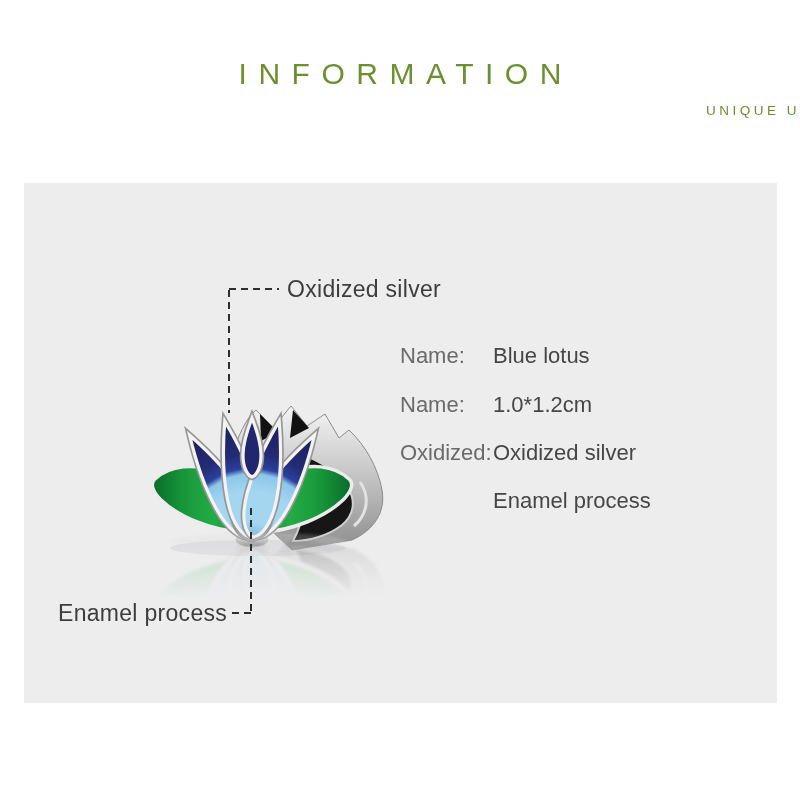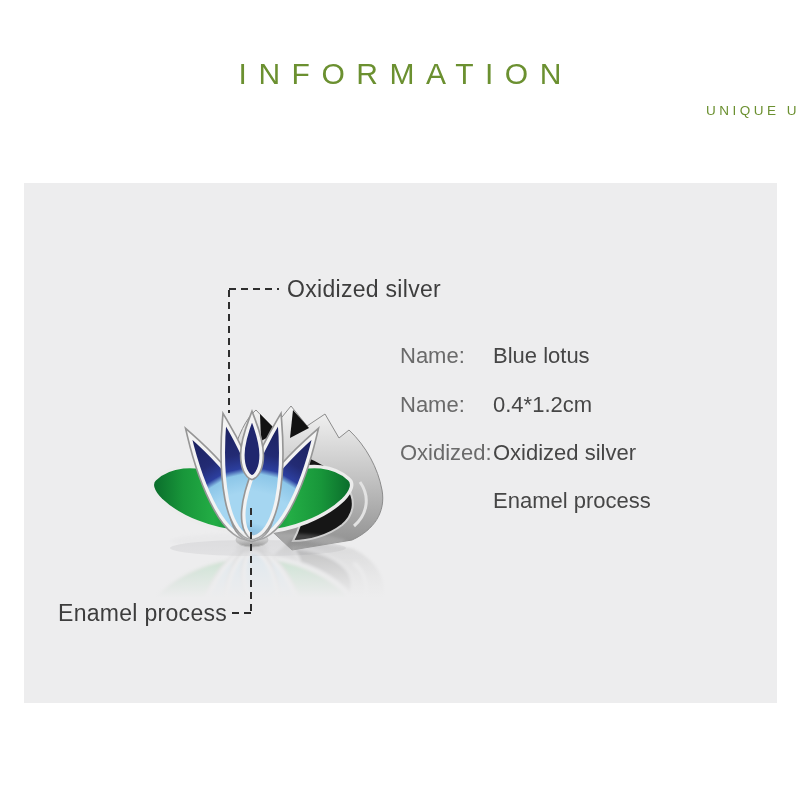--- a/index.html
+++ b/index.html
@@ -152,21 +152,21 @@
 <div class="callout" id="callout-top">Oxidized silver</div>
 <div class="callout" id="callout-bottom">Enamel process</div>
 
 <div class="specs">
   <div class="spec-row">
     <span class="spec-label">Name:</span>
     <span class="spec-value">Blue lotus</span>
   </div>
   <div class="spec-row">
     <span class="spec-label">Name:</span>
-    <span class="spec-value">0.4*1.2cm</span>
+    <span class="spec-value">1.0*1.2cm</span>
   </div>
   <div class="spec-row">
     <span class="spec-label">Oxidized:</span>
     <span class="spec-value">Oxidized silver</span>
   </div>
   <div class="spec-row">
     <span class="spec-label"></span>
     <span class="spec-value">Enamel process</span>
   </div>
 </div>

